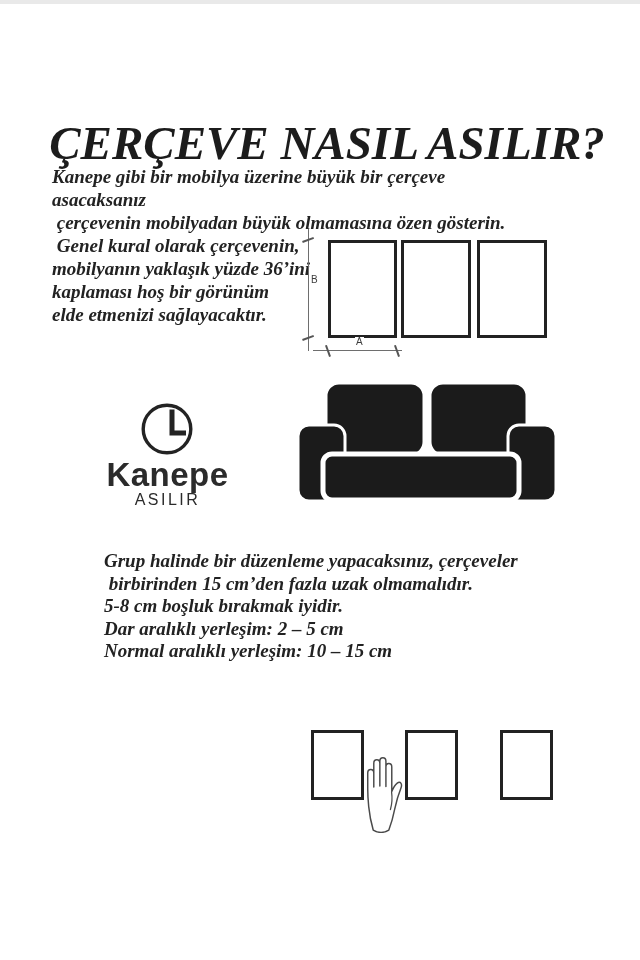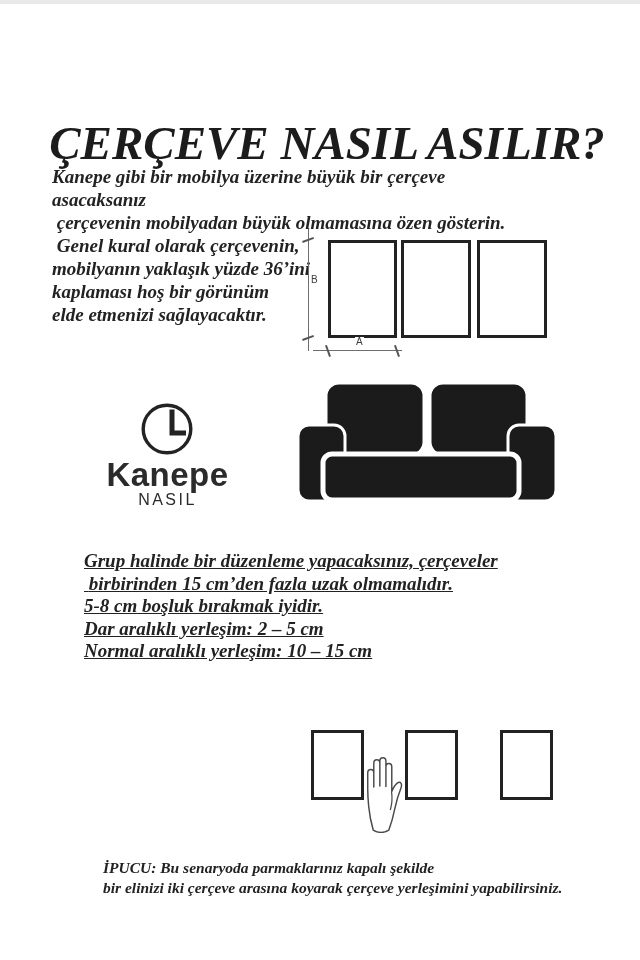--- a/index.html
+++ b/index.html
@@ -28,21 +28,21 @@
   }
 
   
   .serif-body{
     font-family:"Liberation Serif",serif;
     font-style:italic;font-weight:700;
     color:#222222;
     white-space:pre-wrap;
   }
   .intro-par{left:52px;top:161px;width:480px;font-size:19px;line-height:23px;}
-  .spacing-par{left:84px;top:546px;width:480px;font-size:19px;line-height:22.5px;text-decoration:underline;}
+  .spacing-par{left:104px;top:546px;width:480px;font-size:19px;line-height:22.5px;}
   .tip-par{left:103px;top:854px;width:500px;font-size:15.5px;line-height:20px;}
 
   
   .frame{
     position:absolute;
     box-sizing:border-box;
     border:3px solid #222222;
     background:#ffffff;
   }
   .tf1{left:328px;top:236px;width:69px;height:98px;}
@@ -121,21 +121,21 @@
     <div class="tick-v" style="left:396px;top:341px;"></div>
     <div class="dim-label" style="left:355px;top:333px;">A</div>
   </div>
 
   <div>
     <svg class="abs logo-clock" viewBox="0 0 54 54">
       <circle cx="27" cy="27" r="23.8" fill="#ffffff" stroke="#232323" stroke-width="3.4"></circle>
       <path d="M32,7.5 L32,31 L46,31" fill="none" stroke="#232323" stroke-width="5" stroke-linecap="butt" stroke-linejoin="miter"></path>
     </svg>
     <div class="abs logo-wordmark">Kanepe</div>
-    <div class="abs logo-subtitle">NASIL</div>
+    <div class="abs logo-subtitle">ASILIR</div>
   </div>
 
   <svg class="abs sofa" viewBox="0 0 262 122">
     <rect x="30" y="2" width="98" height="72" rx="13" fill="#1b1b1b" stroke="#ffffff" stroke-width="3"></rect>
     <rect x="134" y="2" width="97" height="72" rx="13" fill="#1b1b1b" stroke="#ffffff" stroke-width="3"></rect>
     <rect x="2" y="44" width="47" height="76" rx="11" fill="#1b1b1b" stroke="#ffffff" stroke-width="3"></rect>
     <rect x="212" y="44" width="48" height="76" rx="11" fill="#1b1b1b" stroke="#ffffff" stroke-width="3"></rect>
     <rect x="27" y="73" width="196" height="46" rx="9" fill="#1b1b1b" stroke="#ffffff" stroke-width="5"></rect>
   </svg>
 
@@ -160,16 +160,14 @@
                L26,20.5 C26,15.8 32,15.8 32,20.5 L32,45.5
                C33.6,41.8 35.6,38.6 37.6,37
                C40.8,34.6 43,37.8 41.4,42
                C38.8,48.6 36.6,56 35,63.5
                C33.4,71.5 31.4,78.5 29,85
                C24,88 18,88 13,85 Z" fill="#ffffff" stroke="#4a4a4a" stroke-width="1.5" stroke-linejoin="round"></path>
       <path d="M31.8,46 C32.6,52 32.4,58 30.6,64" fill="none" stroke="#4a4a4a" stroke-width="1.3" stroke-linecap="round"></path>
     </svg>
   </div>
 
-  <div class="abs serif-body tip-par">İPUCU: Bu senaryoda parmaklarınız kapalı şekilde
-bir elinizi iki çerçeve arasına koyarak çerçeve yerleşimini yapabilirsiniz.</div>
 
 </div>
 
 </body></html>

